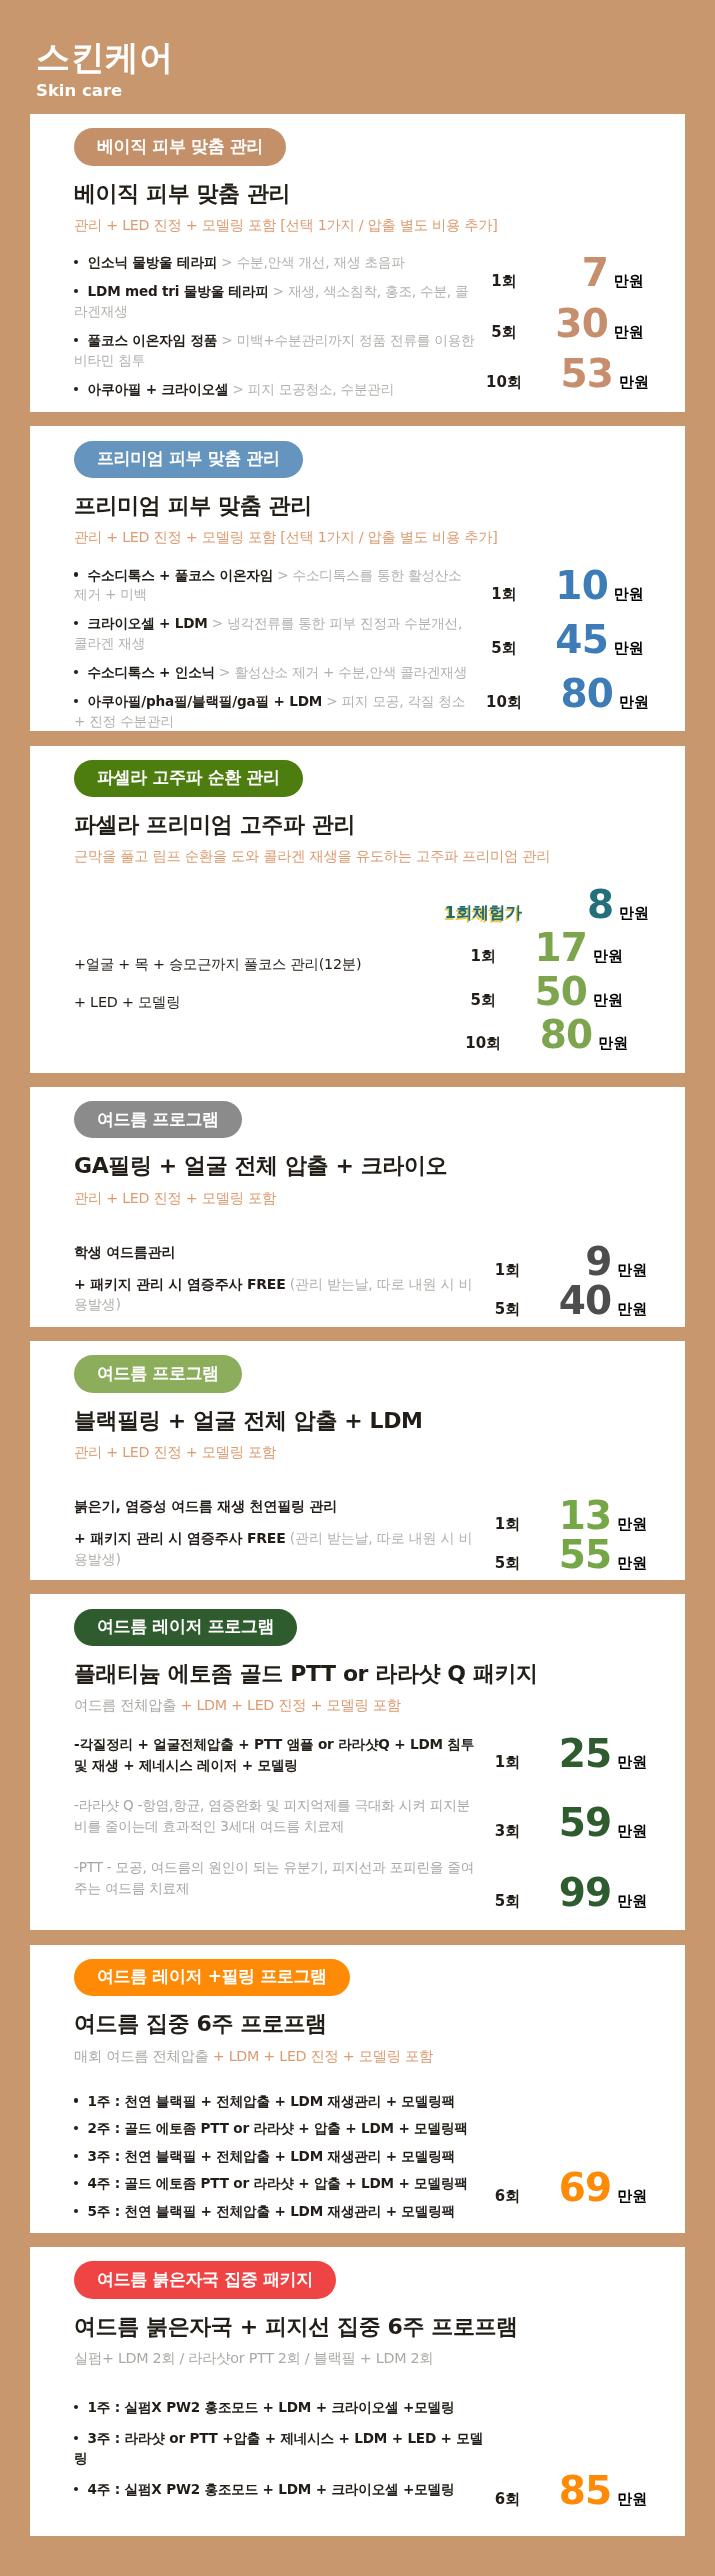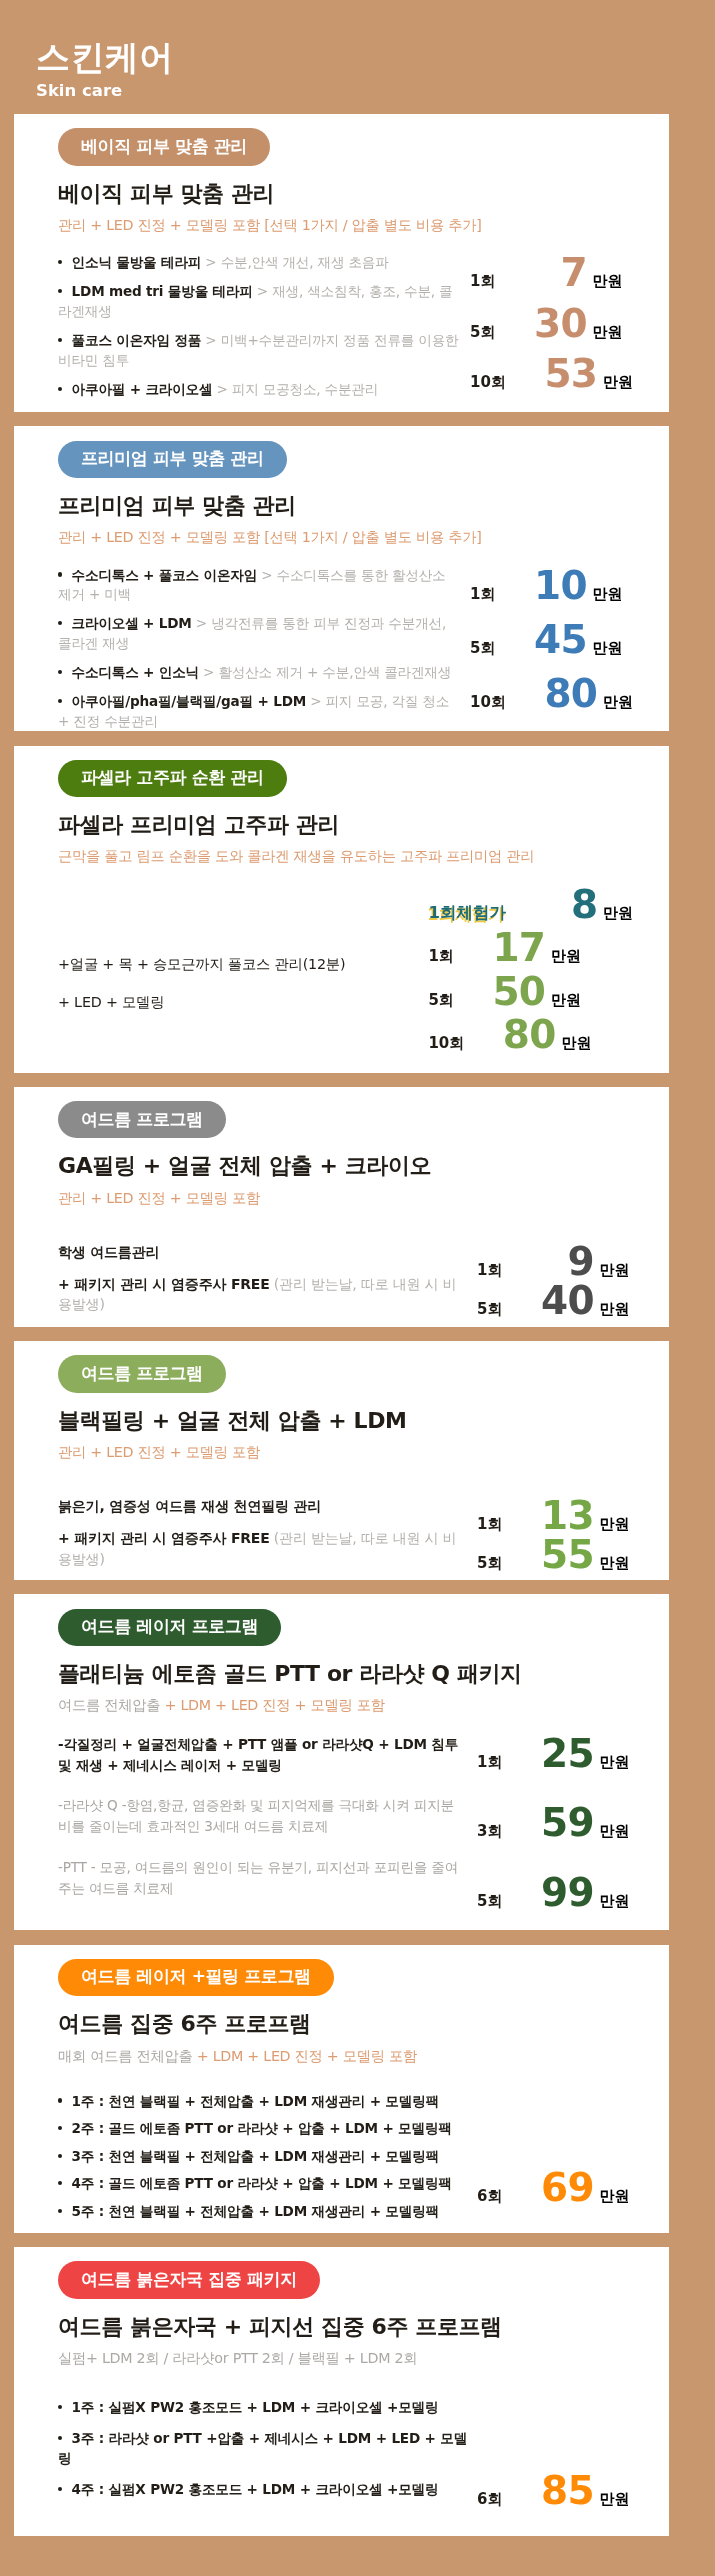--- a/index.html
+++ b/index.html
@@ -3,21 +3,21 @@
 <meta charset="utf-8">
 <style>
   html,body { margin:0; padding:0; }
   body { font-family:"DejaVu Sans","Liberation Sans",sans-serif; }
   .page { position:relative; width:716px; height:2576px; background:#C9976E; overflow:hidden; }
 
   .header { padding:39px 0 0 36px; }
   .h-title { color:#ffffff; font-size:34px; font-weight:800; letter-spacing:0.4px; line-height:1.1; }
   .h-sub   { color:#ffffff; font-size:16.5px; font-weight:700; margin-top:4.3px; }
 
-  .cards { position:absolute; top:114px; left:14px; width:655px; }
+  .cards { position:absolute; top:114px; left:30px; width:655px; }
   .card { background:#ffffff; margin-bottom:14.3px; padding:14.3px 36px 18.6px 44px;
           box-sizing:border-box; display:flex; flex-direction:column; overflow:hidden; }
 
   .card-1{height:298px} .card-2{height:305px} .card-3{height:327px} .card-4{height:240px}
   .card-5{height:239px} .card-6{height:336px} .card-7{height:288px} .card-8{height:289px}
 
   .badge { align-self:flex-start; color:#ffffff; font-size:17px; font-weight:700;
            padding:6.4px 23px 7.9px; border-radius:21.5px; letter-spacing:-0.4px; }
   .title { font-size:22px; font-weight:800; color:#221D17; margin:13px 0 0; letter-spacing:-0.4px; }
   .subtitle { font-size:14.3px; margin:7.2px 0 0; letter-spacing:-0.3px; font-weight:500; }
@@ -31,21 +31,21 @@
                          background:#221D17; margin-right:9.3px; vertical-align:2.9px; }
   .part-name  { font-weight:700; color:#221D17; }
   .part-desc  { color:#B4B1AD; font-weight:500; }
   .part-paren { color:#B4B1AD; font-weight:500; }
   .part-black { color:#221D17; font-weight:700; }
   .part-semi  { color:#221D17; font-weight:600; }
   .part-plain { color:#221D17; font-weight:500; }
   .part-gray  { color:#A9A6A2; font-weight:500; }
 
   .prices { display:flex; flex-direction:column; justify-content:space-between;
-            align-items:flex-start; min-width:156px; margin-left:7.2px; }
+            align-items:center; min-width:156px; margin-left:7.2px; }
   .price-row { display:flex; align-items:baseline; white-space:nowrap; }
   .price-count { font-size:15px; font-weight:700; color:#221D17; }
   .price-count.trial { color:#1D6B75; font-size:16.5px; font-weight:800; text-shadow:-1.4px 2.1px 0 #EFC93F; }
   .price-value { font-size:39px; font-weight:700; min-width:80px; text-align:right;
                  margin:0 5.7px 0 11.4px; letter-spacing:-0.7px; line-height:1; }
   .price-unit { font-size:15px; font-weight:700; color:#000000; }
 
   .card-3 .items { padding-top:69px; }
   .card-3 .item  { font-size:14.3px; margin-bottom:17px; }
   .card-4 .card-body, .card-5 .card-body { margin-top:34px; }

